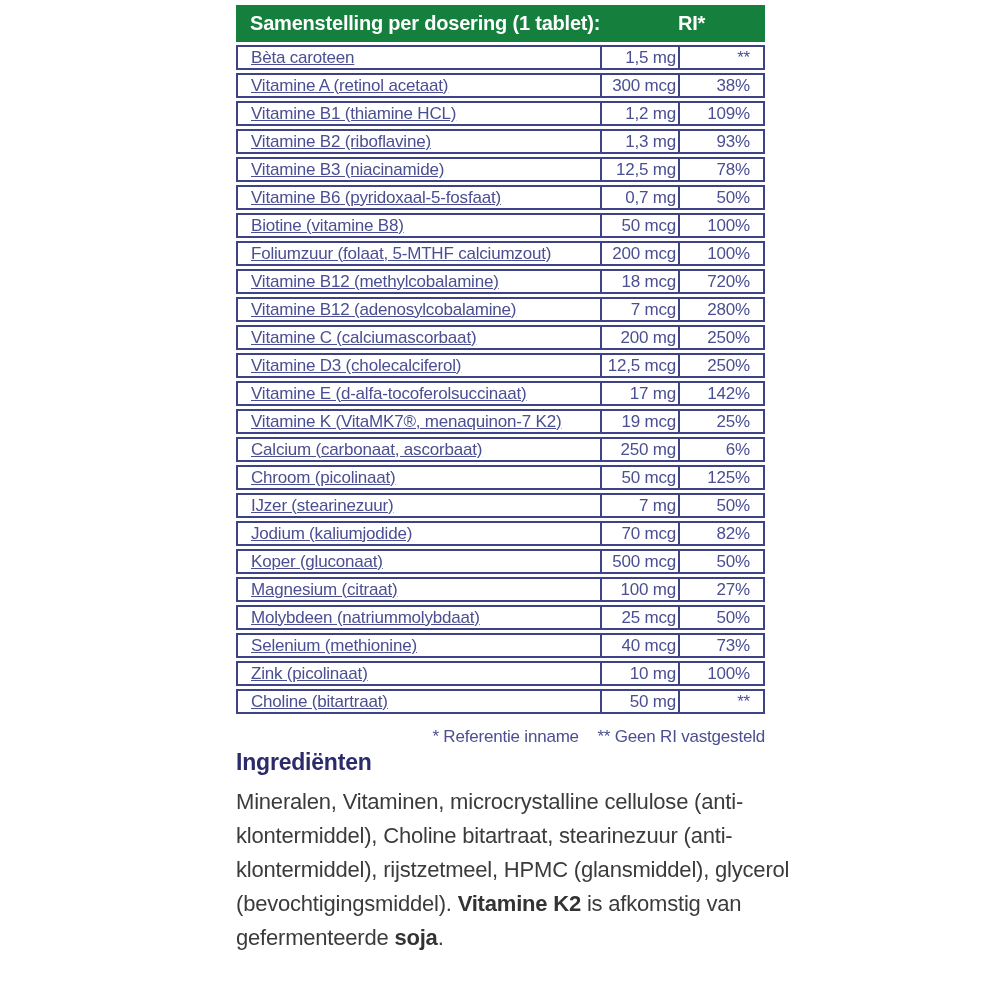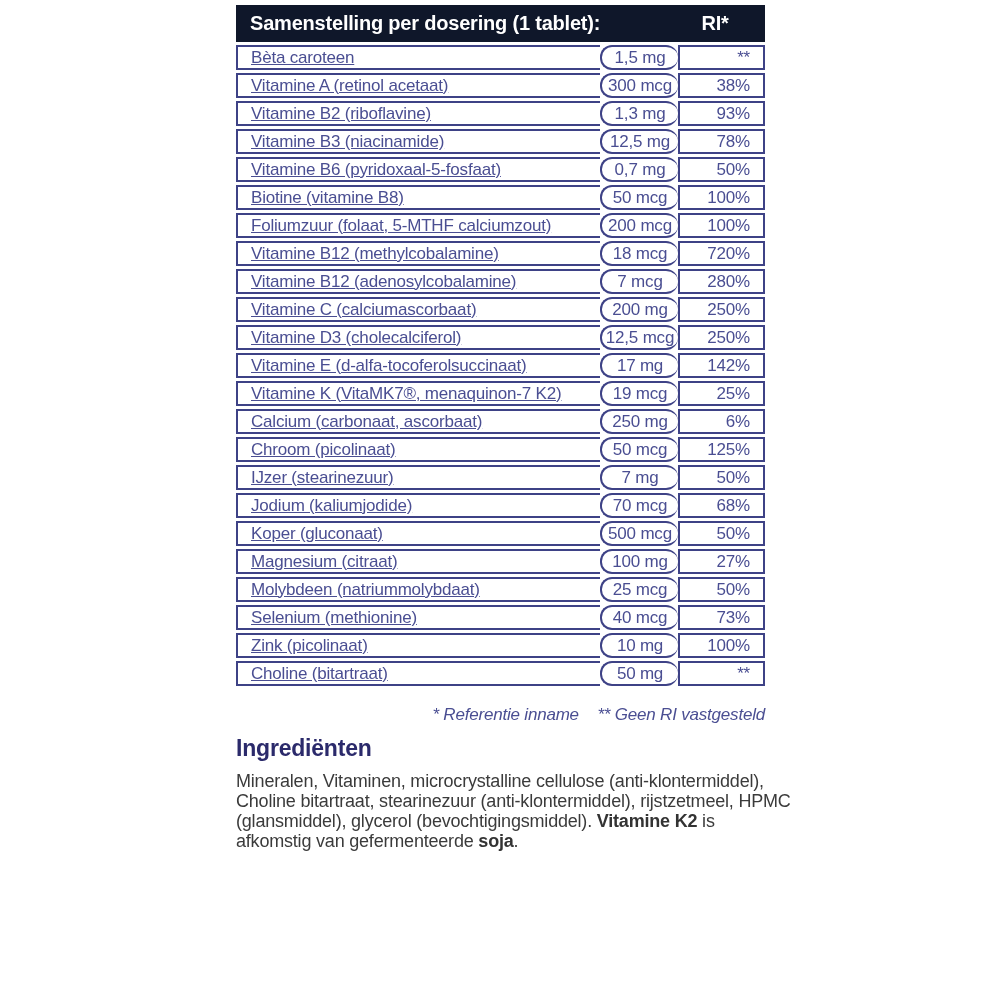--- a/index.html
+++ b/index.html
@@ -18,68 +18,67 @@
   table.comp {
     width: 529px;
     table-layout: fixed;
     border-collapse: separate;
     border-spacing: 0 3px;
   }
   col.c-name   { width: 364px; }
   col.c-amount { width: 78px; }
   col.c-ri     { width: 87px; }
   thead th {
-    background: #0f172a;
+    background: #15803d;
     color: #ffffff;
     height: 37px;
     font-size: 20px;
     font-weight: bold;
     letter-spacing: -0.2px;
     vertical-align: middle;
   }
   th.h-title { text-align: left;  padding-left: 14px; }
-  th.h-ri    { text-align: center; padding-right: 13px; }
+  th.h-ri    { text-align: left; padding-right: 13px; }
   tbody td {
     height: 25px;
     font-size: 17px;
     letter-spacing: -0.2px;
     color: #4a4e92;
     border-top: 2px solid #3e4286;
     border-bottom: 2px solid #3e4286;
     border-left: 2px solid #3e4286;
     vertical-align: middle;
     white-space: nowrap;
     overflow: hidden;
   }
   tbody td:last-child { border-right: 2px solid #3e4286; }
   td.t-name   { text-align: left;   padding-left: 13px; text-decoration: underline; }
-  td.t-amount { text-align: center; padding: 0 2px; border-radius: 12px; }
+  td.t-amount { text-align: right; padding: 0 2px; }
   td.t-ri     { text-align: right;  padding-right: 13px; }
   .footnote {
     width: 529px;
-    margin-top: 16px;
+    margin-top: 10px;
     text-align: right;
-    font-style: italic;
     font-size: 17px;
     letter-spacing: -0.2px;
     color: #4a4e92;
   }
   .footnote span + span { margin-left: 14px; }
   .ing-heading {
-    margin-top: 10px;
+    margin-top: 2px;
     font-size: 23px;
     font-weight: bold;
     color: #2b2a6b;
     letter-spacing: -0.2px;
   }
   .ing-text {
     margin-top: 9px;
     width: 558px;
-    font-size: 18px;
-    line-height: 20px;
+    font-size: 22px;
+    line-height: 34px;
     color: #3b3b3b;
     letter-spacing: -0.2px;
   }
   .ing-text b { font-weight: bold; color: #333333; }
 </style>
 </head>
 <body>
 
 <div class="content">
 
@@ -101,20 +100,25 @@
       <td class="t-amount">1,5 mg</td>
       <td class="t-ri">**</td>
     </tr>
 
     <tr>
       <td class="t-name">Vitamine A (retinol acetaat)</td>
       <td class="t-amount">300 mcg</td>
       <td class="t-ri">38%</td>
     </tr>
 
+    <tr>
+      <td class="t-name">Vitamine B1 (thiamine HCL)</td>
+      <td class="t-amount">1,2 mg</td>
+      <td class="t-ri">109%</td>
+    </tr>
 
     <tr>
       <td class="t-name">Vitamine B2 (riboflavine)</td>
       <td class="t-amount">1,3 mg</td>
       <td class="t-ri">93%</td>
     </tr>
 
     <tr>
       <td class="t-name">Vitamine B3 (niacinamide)</td>
       <td class="t-amount">12,5 mg</td>
@@ -190,21 +194,21 @@
 
     <tr>
       <td class="t-name">IJzer (stearinezuur)</td>
       <td class="t-amount">7 mg</td>
       <td class="t-ri">50%</td>
     </tr>
 
     <tr>
       <td class="t-name">Jodium (kaliumjodide)</td>
       <td class="t-amount">70 mcg</td>
-      <td class="t-ri">68%</td>
+      <td class="t-ri">82%</td>
     </tr>
 
     <tr>
       <td class="t-name">Koper (gluconaat)</td>
       <td class="t-amount">500 mcg</td>
       <td class="t-ri">50%</td>
     </tr>
 
     <tr>
       <td class="t-name">Magnesium (citraat)</td>

